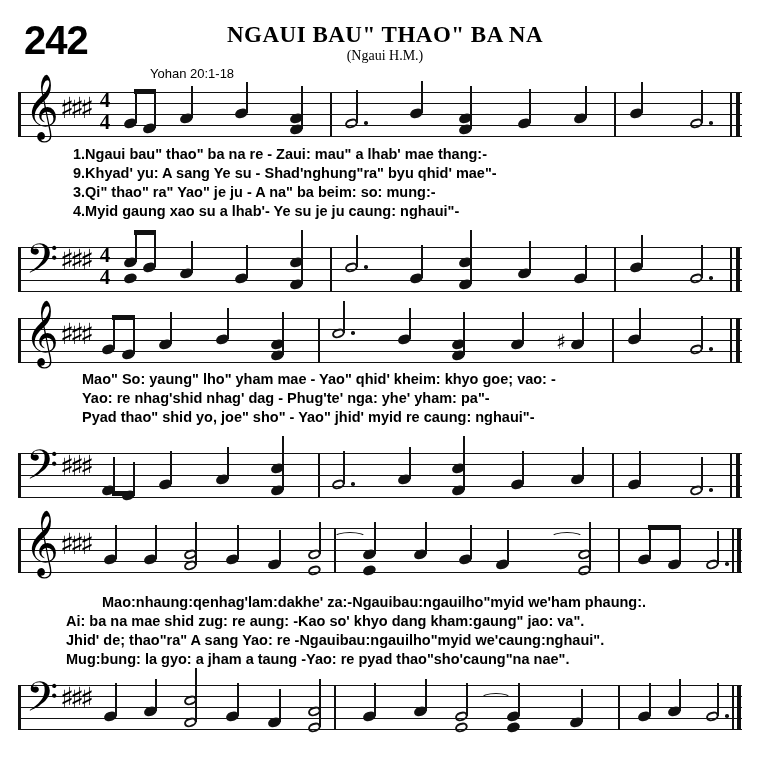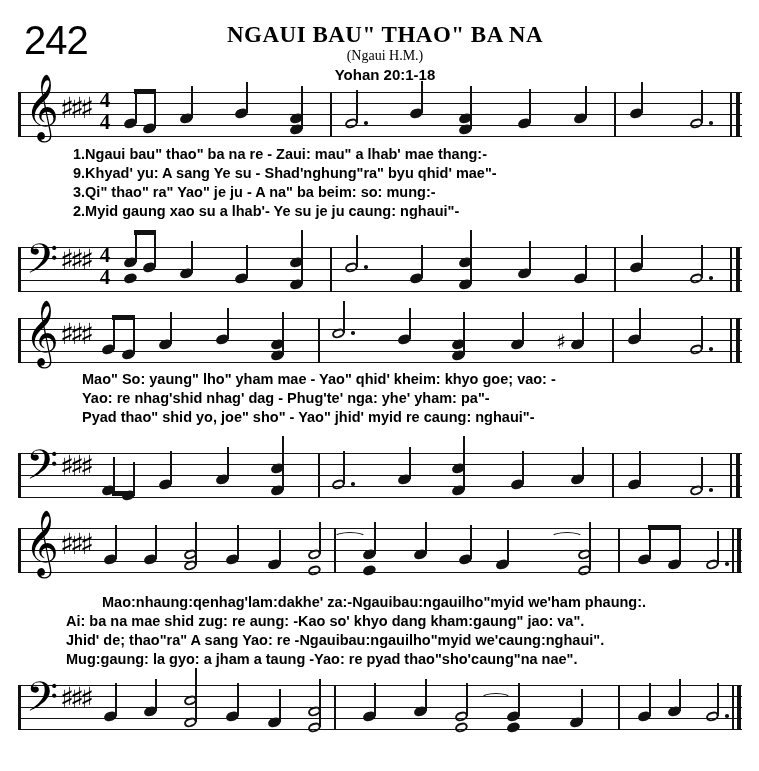--- a/index.html
+++ b/index.html
@@ -20,21 +20,21 @@
     width: 759px;
     height: 771px;
   }
 
   
   .hymn-number {
     position: absolute;
     left: 24px;
     top: 18px;
     font-family: "Liberation Sans", sans-serif;
-    font-weight: normal;
+    font-weight: bold;
     font-size: 40px;
     letter-spacing: -1px;
     text-align: center;
   }
   .hymn-title {
     position: absolute;
     left: 150px;
     top: 22px;
     width: 470px;
     text-align: center;
@@ -49,24 +49,24 @@
     top: 48px;
     width: 470px;
     text-align: center;
     font-size: 14px;
   }
   .hymn-scripture {
     position: absolute;
     left: 150px;
     top: 66px;
     width: 470px;
-    text-align: center;
+    text-align: left;
     font-family: "Liberation Sans", serif;
-    font-weight: bold;
-    font-size: 15px;
+    font-weight: normal;
+    font-size: 13px;
   }
 
   
   .system {
     position: absolute;
     left: 18px;
     width: 724px;
   }
   .staff {
     position: relative;
@@ -292,21 +292,21 @@
     <div class="lyric-line">
       <span class="sy nostart" style="left:55px;">1.Ngaui bau" thao" ba na re - Zaui: mau" a lhab' mae thang:-</span>
     </div>
     <div class="lyric-line">
       <span class="sy nostart" style="left:55px;">9.Khyad' yu:   A  sang  Ye   su - Shad'nghung"ra" byu qhid'  mae"-</span>
     </div>
     <div class="lyric-line">
       <span class="sy nostart" style="left:55px;">3.Qi"   thao" ra"  Yao"  je   ju - A   na"  ba beim: so:   mung:-</span>
     </div>
     <div class="lyric-line">
-      <span class="sy nostart" style="left:55px;">2.Myid gaung xao  su   a   lhab'- Ye   su   je   ju caung: nghaui"-</span>
+      <span class="sy nostart" style="left:55px;">4.Myid gaung xao  su   a   lhab'- Ye   su   je   ju caung: nghaui"-</span>
     </div>
   </div>
 
   <div class="system" style="top:247px;">
     <div class="staff">
       <div class="line l0"></div>
       <div class="line l1"></div>
       <div class="line l2"></div>
       <div class="line l3"></div>
       <div class="line l4"></div>
@@ -568,21 +568,21 @@
     <div class="lyric-line">
       <span class="sy nostart" style="left:48px;margin-left:36px;">Mao:nhaung:qenhag'lam:dakhe'  za:-Ngauibau:ngauilho"myid we'ham phaung:.</span>
     </div>
     <div class="lyric-line">
       <span class="sy nostart" style="left:48px;">Ai:  ba na mae shid zug: re aung: -Kao so' khyo dang kham:gaung" jao:  va".</span>
     </div>
     <div class="lyric-line">
       <span class="sy nostart" style="left:48px;">Jhid' de; thao"ra"  A  sang Yao: re -Ngauibau:ngauilho"myid we'caung:nghaui".</span>
     </div>
     <div class="lyric-line">
-      <span class="sy nostart" style="left:48px;">Mug:gaung: la gyo: a  jham a taung -Yao: re pyad thao"sho'caung"na    nae".</span>
+      <span class="sy nostart" style="left:48px;">Mug:bung: la gyo: a  jham a taung -Yao: re pyad thao"sho'caung"na    nae".</span>
     </div>
   </div>
 
   <div class="system" style="top:685px;">
     <div class="staff">
       <div class="line l0"></div>
       <div class="line l1"></div>
       <div class="line l2"></div>
       <div class="line l3"></div>
       <div class="line l4"></div>

